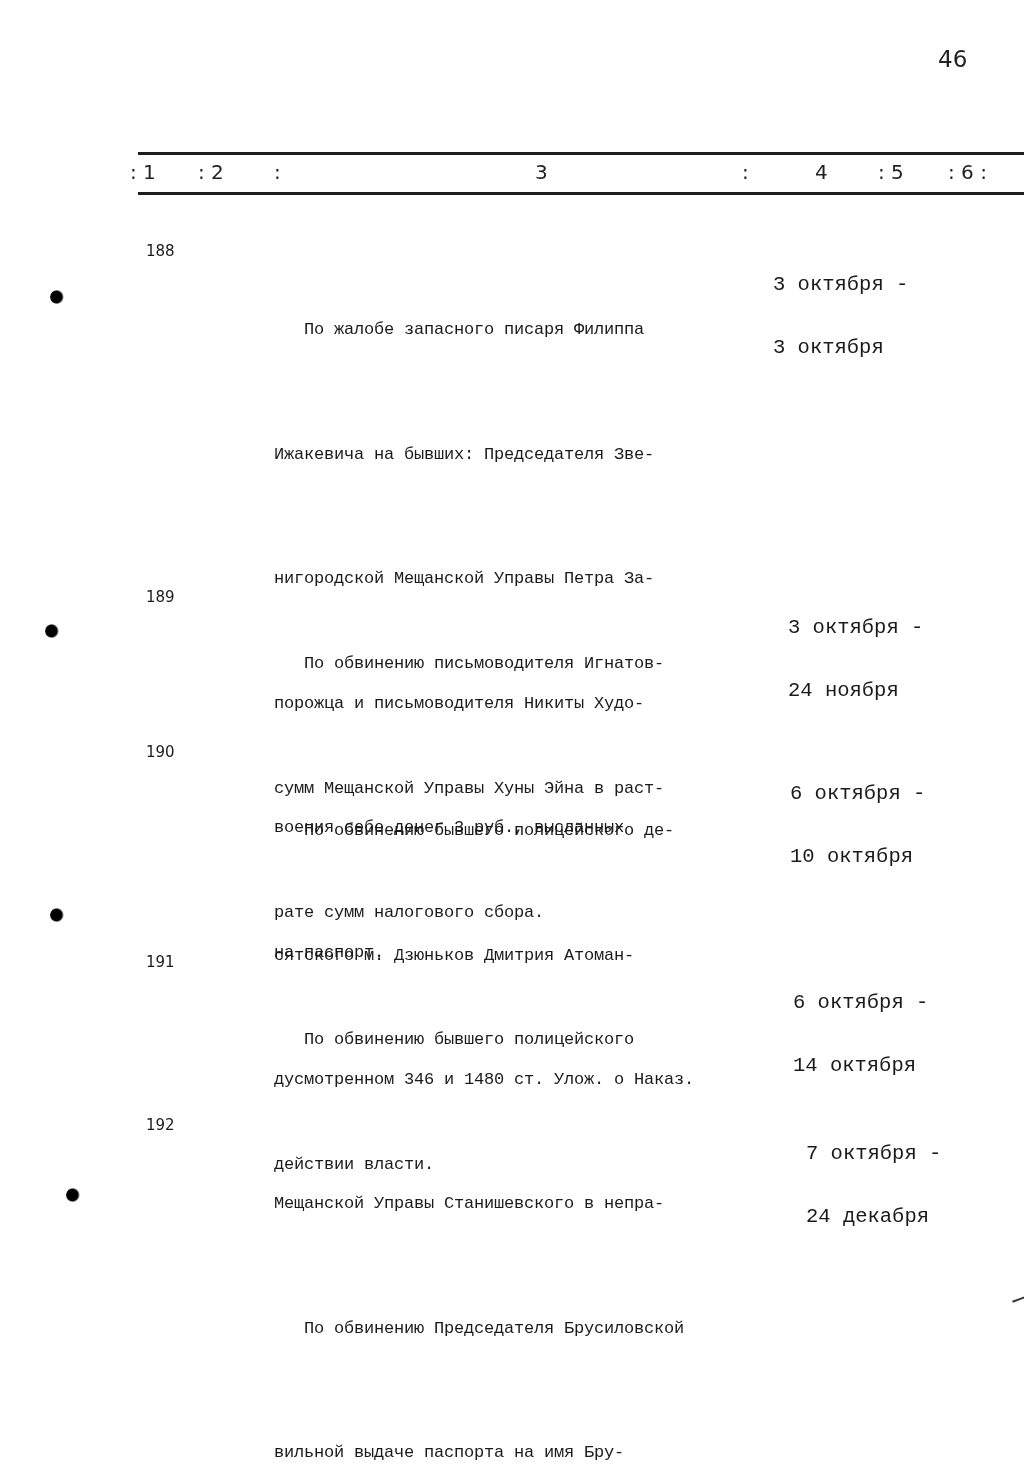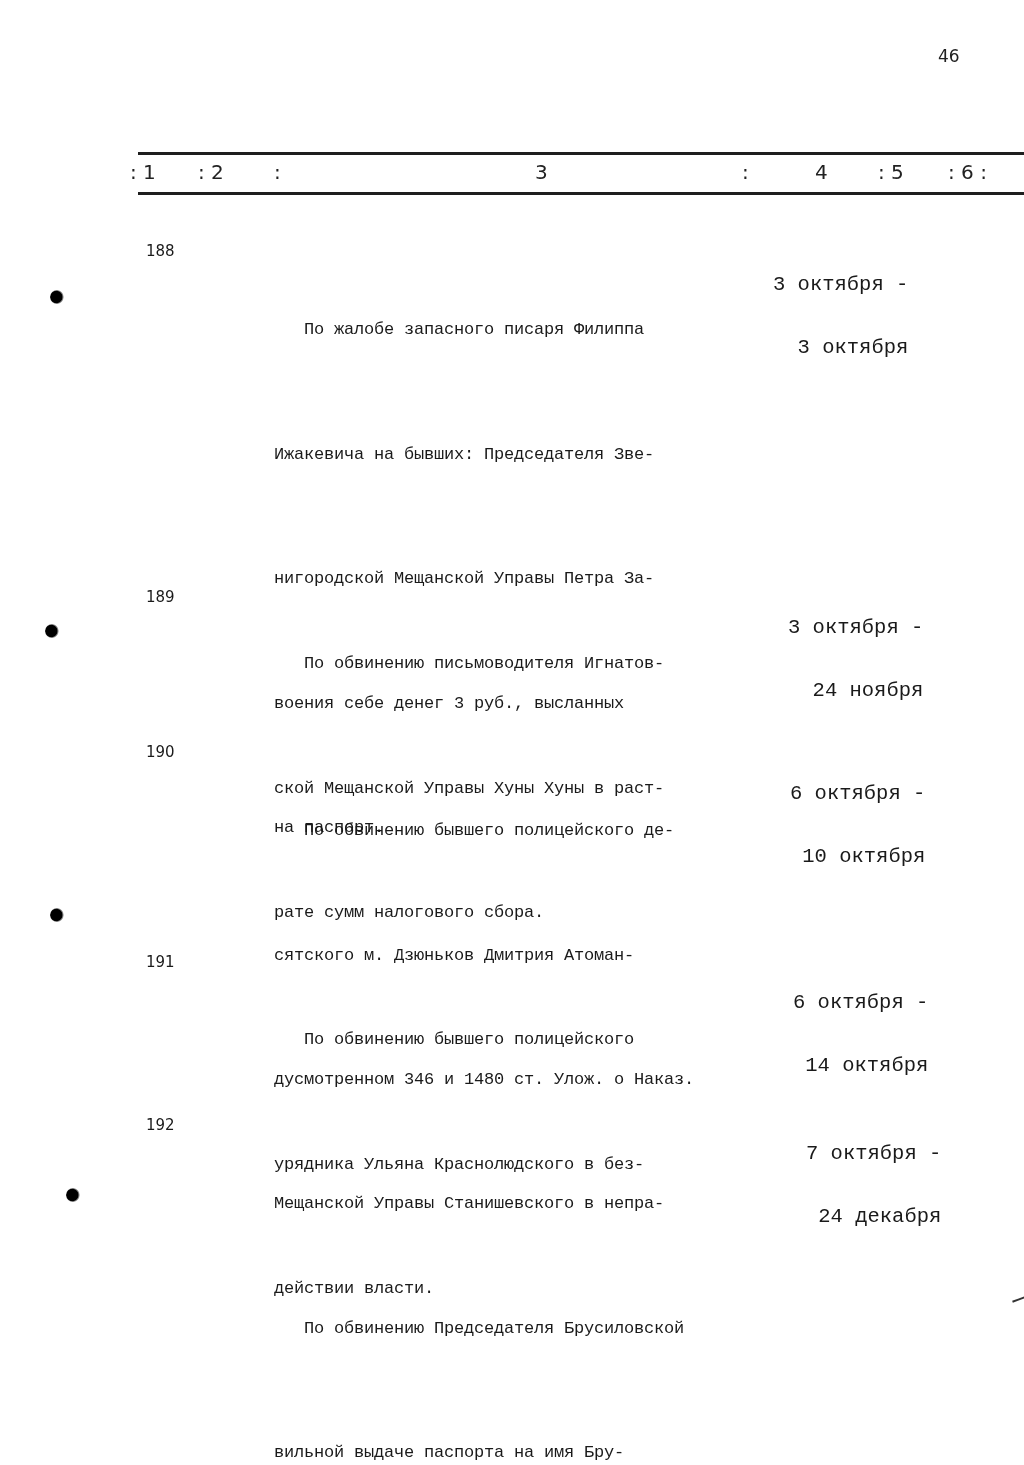--- a/index.html
+++ b/index.html
@@ -7,21 +7,21 @@
     width: 1024px; height: 1465px;
     background: #ffffff;
     position: relative;
     overflow: hidden;
     font-family: "Liberation Mono", "DejaVu Sans Mono", monospace;
     color: #1a1a1a;
   }
   .page-number {
     position: absolute; left: 938px; top: 46px;
     font-family: "DejaVu Sans", sans-serif;
-    font-size: 17px; color: #222;
+    font-size: 23px; color: #222;
   }
   .rule {
     position: absolute; left: 138px; width: 886px; height: 3px;
     background: #1e1e1e;
   }
   .rule.top { top: 152px; }
   .rule.bottom { top: 192px; }
   .header-row {
     position: absolute; top: 160px; left: 0; width: 1024px; height: 28px;
     font-family: "DejaVu Sans", sans-serif; font-size: 20px; color: #222;
@@ -35,21 +35,20 @@
   .entry-text {
     position: absolute; left: 274px; width: 500px;
     font-size: 17px; line-height: 41.5px;
     letter-spacing: -0.2px;
     white-space: pre;
   }
   .entry-date {
     position: absolute;
     font-size: 20.5px; line-height: 21px;
     white-space: pre;
-    text-align: right;
   }
   .punch {
     position: absolute; width: 14px; height: 14px;
     border-radius: 50%;
     background: radial-gradient(circle at 45% 50%, #000 0 55%, #555 60%, transparent 75%);
   }
   .edge-mark {
     position: absolute; left: 1012px; top: 1298px;
     width: 16px; height: 2px; background: #333; transform: rotate(-20deg);
   }
@@ -71,34 +70,35 @@
   <span style="left:948px">: 6 :</span>
 </div>
 <div class="rule bottom"></div>
 
 <div>
   <div class="entry-num" style="top:242px">188</div>
   <div class="entry-text" style="top:226px">
     <div>   По жалобе запасного писаря Филиппа</div>
     <div>Ижакевича на бывших: Председателя Зве-</div>
     <div>нигородской Мещанской Управы Петра За-</div>
+    <div>порожца и письмоводителя Никиты Худо-</div>
     <div>воения себе денег 3 руб., высланных</div>
     <div>на паспорт.</div>
   </div>
   <div class="entry-date" style="left:773px; top:232px">
     <div>3 октября -</div>
     <div>3 октября</div>
   </div>
 </div>
 
 <div>
   <div class="entry-num" style="top:588px">189</div>
   <div class="entry-text" style="top:560px">
     <div>   По обвинению письмоводителя Игнатов-</div>
-    <div>ской Мещанской Управы Хуны Хуны в раст-</div>
+    <div>сумм Мещанской Управы Хуны Эйна в раст-</div>
     <div>рате сумм налогового сбора.</div>
   </div>
   <div class="entry-date" style="left:788px; top:575px">
     <div>3 октября -</div>
     <div>24 ноября</div>
   </div>
 </div>
 
 <div>
   <div class="entry-num" style="top:743px">190</div>
@@ -110,21 +110,20 @@
   <div class="entry-date" style="left:790px; top:741px">
     <div>6 октября -</div>
     <div>10 октября</div>
   </div>
 </div>
 
 <div>
   <div class="entry-num" style="top:953px">191</div>
   <div class="entry-text" style="top:936px">
     <div>   По обвинению бывшего полицейского</div>
-    <div>урядника Ульяна Краснолюдского в без-</div>
     <div>действии власти.</div>
   </div>
   <div class="entry-date" style="left:793px; top:950px">
     <div>6 октября -</div>
     <div>14 октября</div>
   </div>
 </div>
 
 <div>
   <div class="entry-num" style="top:1116px">192</div>

